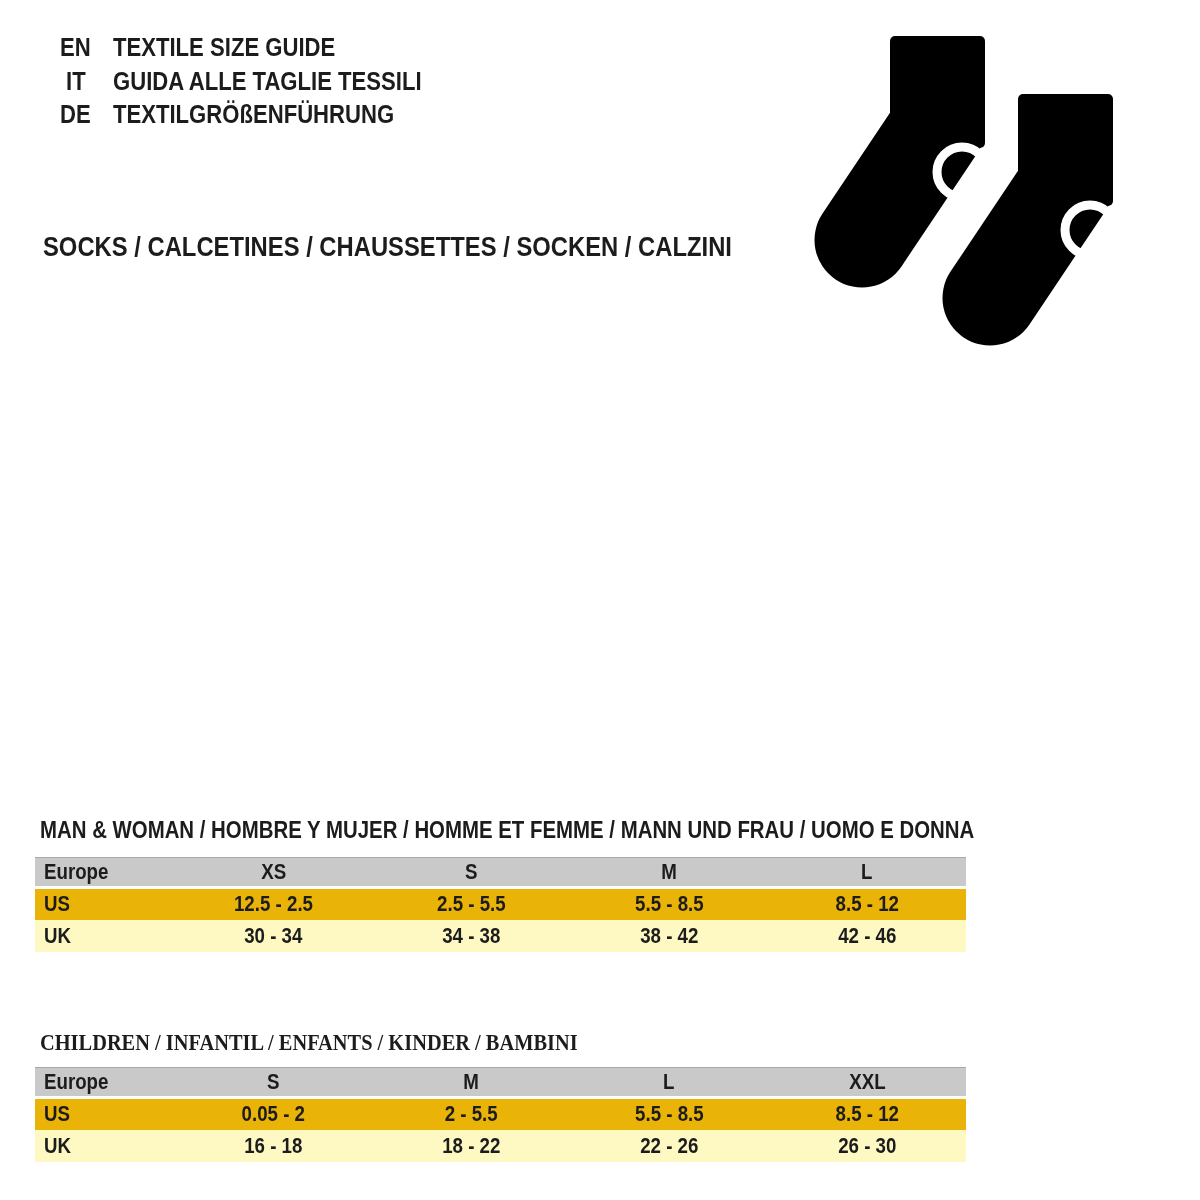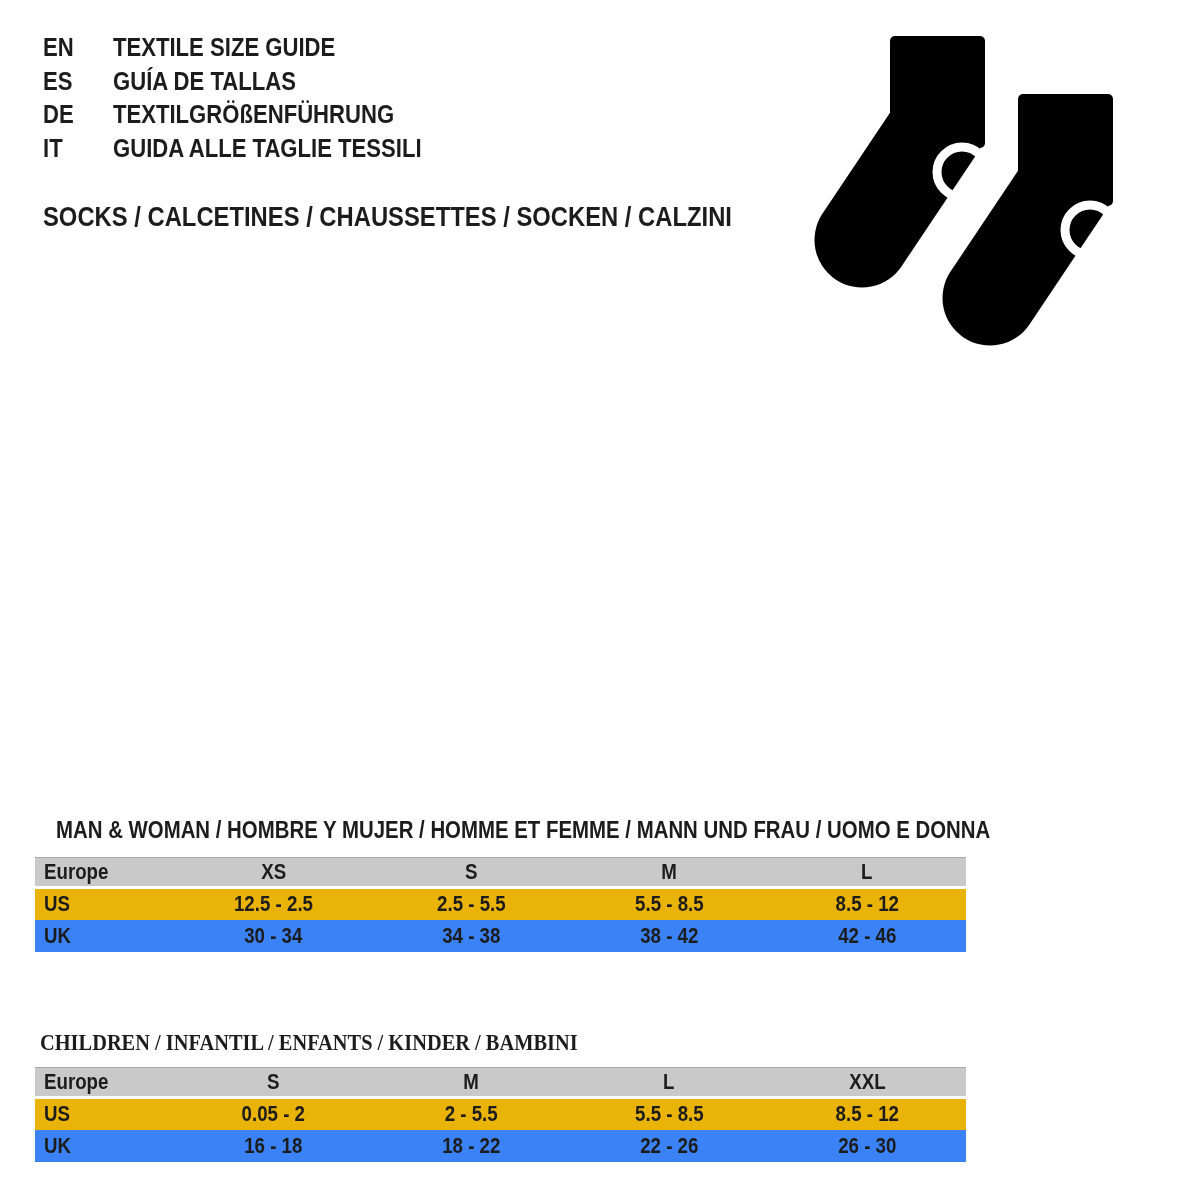--- a/index.html
+++ b/index.html
@@ -12,29 +12,29 @@
     overflow: hidden;
   }
   .abs { position: absolute; }
 
   
   .t  { display: inline-block; transform: scaleX(0.85); transform-origin: 50% 50%; white-space: nowrap; }
   .tl { transform-origin: 0 50%; }
 
   
   .lang-block { left: 43px; top: 31px; }
-  .lang-row { display: flex; line-height: 33.5px; font-size: 26px; font-weight: bold; }
+  .lang-row { display: flex; line-height: 33.5px; font-size: 26px; font-weight: bold; text-align: center; }
   .lang-code { width: 70px; flex: 0 0 70px; }
 
   
-  .product-line { left: 43px; top: 202px; font-size: 28px; font-weight: bold; line-height: 30px; }
+  .product-line { left: 43px; top: 232px; font-size: 28px; font-weight: bold; line-height: 30px; }
 
   
   .section-title { font-size: 24px; font-weight: bold; line-height: 26px; }
-  .title-1 { left: 40px; top: 817px; margin-left: 16px; }
+  .title-1 { left: 40px; top: 817px; }
   .title-2 { left: 40px; top: 1029px; font-family: Liberation Serif, serif; }
 
   
   table.size-table {
     border-collapse: collapse;
     table-layout: fixed;
     width: 931px;
     font-size: 22px;
     font-weight: bold;
     color: #1c1c1c;
@@ -52,48 +52,44 @@
   table.size-table thead tr {
     background: #c9c9c9;
     height: 30px;
   }
   table.size-table thead th {
     border-top: 1px solid #a9a9a9;
     border-bottom: 3px solid #ffffff;
   }
   table.size-table tbody tr { height: 32px; }
   table.size-table tbody tr.row-us { background: #eab308; }
-  table.size-table tbody tr.row-uk { background: #3b82f6; }
+  table.size-table tbody tr.row-uk { background: #fef9c3; }
   table.size-table th.first, table.size-table td.first {
     text-align: left;
     padding-left: 9px;
   }
 
   
   .socks-icon-wrap { left: 800px; top: 25px; width: 340px; height: 330px; }
 </style>
 </head>
 <body>
 
 <div class="abs lang-block">
   <div class="lang-row">
     <span class="lang-code"><span class="t tl">EN</span></span>
     <span class="t tl">TEXTILE SIZE GUIDE</span>
   </div>
   <div class="lang-row">
-    <span class="lang-code"><span class="t tl">ES</span></span>
-    <span class="t tl">GUÍA DE TALLAS</span>
+    <span class="lang-code"><span class="t tl">IT</span></span>
+    <span class="t tl">GUIDA ALLE TAGLIE TESSILI</span>
   </div>
   <div class="lang-row">
     <span class="lang-code"><span class="t tl">DE</span></span>
     <span class="t tl">TEXTILGRÖßENFÜHRUNG</span>
-  </div>
-  <div class="lang-row">
-    <span class="lang-code"><span class="t tl">IT</span></span>
-    <span class="t tl">GUIDA ALLE TAGLIE TESSILI</span>
   </div>
 </div>
 
 <div class="abs product-line">
   <span class="t tl">SOCKS / CALCETINES / CHAUSSETTES / SOCKEN / CALZINI</span>
 </div>
 
 <div class="abs socks-icon-wrap">
   <svg width="340" height="330" viewBox="800 25 340 330" xmlns="http://www.w3.org/2000/svg">
 

